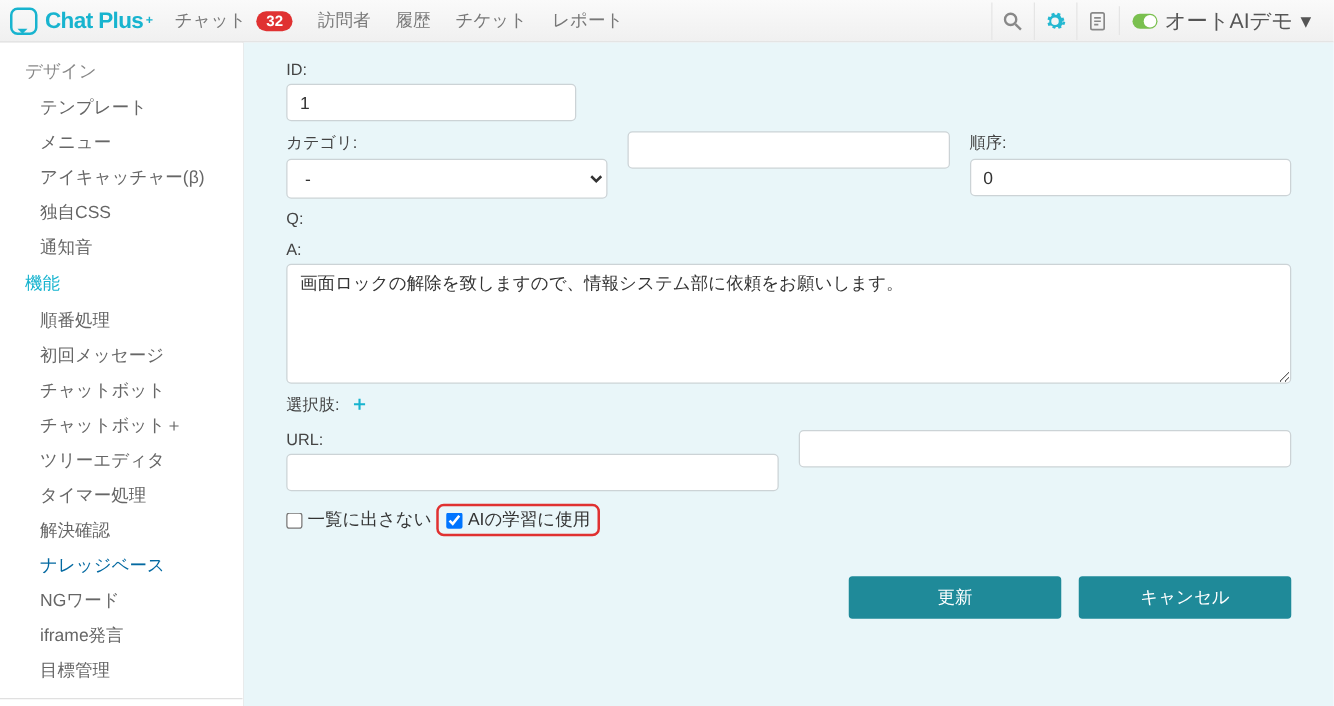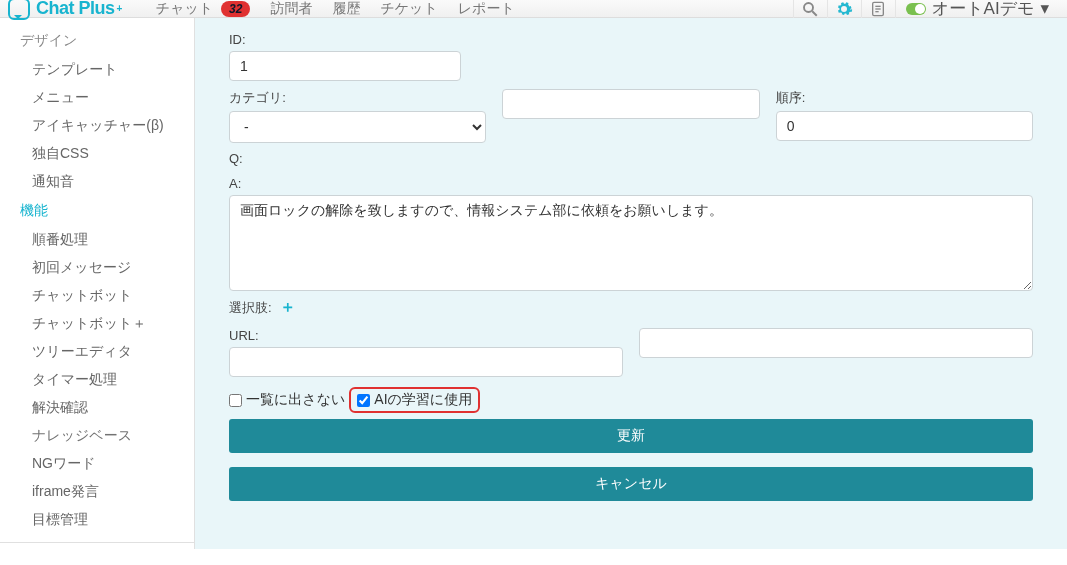--- a/index.html
+++ b/index.html
@@ -1,62 +1,62 @@
 <!DOCTYPE html>
 <html><head>
 <meta charset="utf-8">
 <style>
 * { box-sizing: border-box; margin: 0; padding: 0; font-family: "Hiragino Sans", "Meiryo", sans-serif; }
 body { width: 1067px; height: 565px; background: #fff; overflow: hidden; font-size: 14px; color: #333; }
 
 
-.topbar { height: 18px; background: linear-gradient(#fafafa,#f0f0f0); border-bottom: 1px solid #ddd; display: flex; align-items: center; padding: 0 8px; gap: 16px; }
+.topbar { height: 34px; background: linear-gradient(#fafafa,#f0f0f0); border-bottom: 1px solid #ddd; display: flex; align-items: center; padding: 0 8px; }
 .logo { display: flex; align-items: center; color: #18b4cf; font-weight: 700; font-size: 18px; letter-spacing: -0.5px; margin-right: 18px; }
 .logo-icon { width: 22px; height: 22px; border: 2.5px solid #18b4cf; border-radius: 6px; position: relative; margin-right: 6px; }
 .logo-icon::after { content: ""; position: absolute; bottom: -5px; left: 4px; width: 0; height: 0; border: 4px solid transparent; border-top-color: #18b4cf; }
 .logo sup { font-size: 10px; margin-left: 2px; }
 .nav { display: flex; align-items: center; gap: 20px; }
 .nav-item { color: #777; cursor: pointer; font-size: 14px; }
-.badge { display: inline-block; background: #e03131; color: #0f172a; border-radius: 10px; padding: 1px 8px; font-size: 12px; font-weight: 700; margin-left: 4px; font-style: italic; }
+.badge { display: inline-block; background: #e03131; color: #ffffff; border-radius: 10px; padding: 1px 8px; font-size: 12px; font-weight: 700; margin-left: 4px; }
 .top-right { margin-left: auto; display: flex; align-items: center; }
 .top-icon { width: 34px; height: 30px; display: flex; align-items: center; justify-content: center; color: #888; border-left: 1px solid #e5e5e5; cursor: pointer; }
 .top-icon.active { color: #18b4cf; }
 .mode-toggle { display: flex; align-items: center; gap: 6px; padding: 0 10px; border-left: 1px solid #e5e5e5; color: #555; font-size: 17px; cursor: pointer; }
 .toggle-pill { width: 20px; height: 12px; background: #7ac04f; border-radius: 6px; position: relative; }
 .toggle-pill::after { content: ""; position: absolute; right: 1px; top: 1px; width: 10px; height: 10px; background: #fff; border-radius: 50%; }
 
 
 .main { display: flex; height: calc(100% - 34px); justify-content: center; }
 .sidebar { width: 195px; background: #fff; border-right: 1px solid #e0e0e0; padding: 10px 0 0 0; overflow-y: auto; }
 .side-head { color: #888; font-size: 14px; padding: 6px 20px; }
 .side-head.first { padding-top: 4px; }
 .side-head.active-head { color: #18b4cf; }
 .side-item { color: #666; padding: 5px 20px 5px 32px; font-size: 14px; cursor: pointer; }
-.side-item.active { color: #737373; }
+.side-item.active { color: #0369a1; }
 .side-bottom { border-top: 1px solid #e0e0e0; margin-top: 8px; padding: 10px 18px; color: #666; display: flex; align-items: center; gap: 8px; cursor: pointer; }
 
 .content { flex: 1; background: #e9f6f9; padding: 14px 34px 10px 34px; overflow-y: auto; position: relative; }
 .row { display: flex; gap: 16px; margin-bottom: 8px; }
 .field { display: flex; flex-direction: column; }
 .lbl { font-size: 13px; color: #444; margin-bottom: 4px; }
 input[type=text], select, textarea { width: 100%; border: 1px solid #ccd3d6; border-radius: 4px; padding: 6px 10px; font-size: 14px; background: #fff; color: #333; }
 textarea { resize: vertical; }
 select { height: 32px; }
 .id-field input { width: 232px; }
 .q-ta { height: 50px; }
 .a-ta { height: 96px; }
 
 .choices-row { display: flex; align-items: center; gap: 8px; color: #444; font-size: 13px; margin: 6px 0 10px 0; }
 .plus { color: #18b4cf; font-weight: 700; font-size: 16px; cursor: pointer; }
 
 .checks { display: flex; align-items: center; gap: 4px; margin-top: 10px; font-size: 14px; color: #333; }
 .checks label { display: flex; align-items: center; gap: 4px; cursor: pointer; }
 .hl { border: 2px solid #e03131; border-radius: 6px; padding: 2px 6px; display: inline-flex; align-items: center; gap: 4px; }
 
-.btns { display: flex; gap: 14px; justify-content: flex-end; margin-top: 6px; flex-direction: column; }
+.btns { display: flex; gap: 14px; justify-content: flex-end; margin-top: 32px; }
 .btn { padding: 8px 40px; background: #1f8a99; color: #fff; border-radius: 3px; border: none; font-size: 14px; cursor: pointer; min-width: 170px; text-align: center; }
 
 svg { display: block; }
 </style>
 </head>
 <body>
 
 <div class="topbar">
   <div class="logo">
     <span class="logo-icon"></span>

